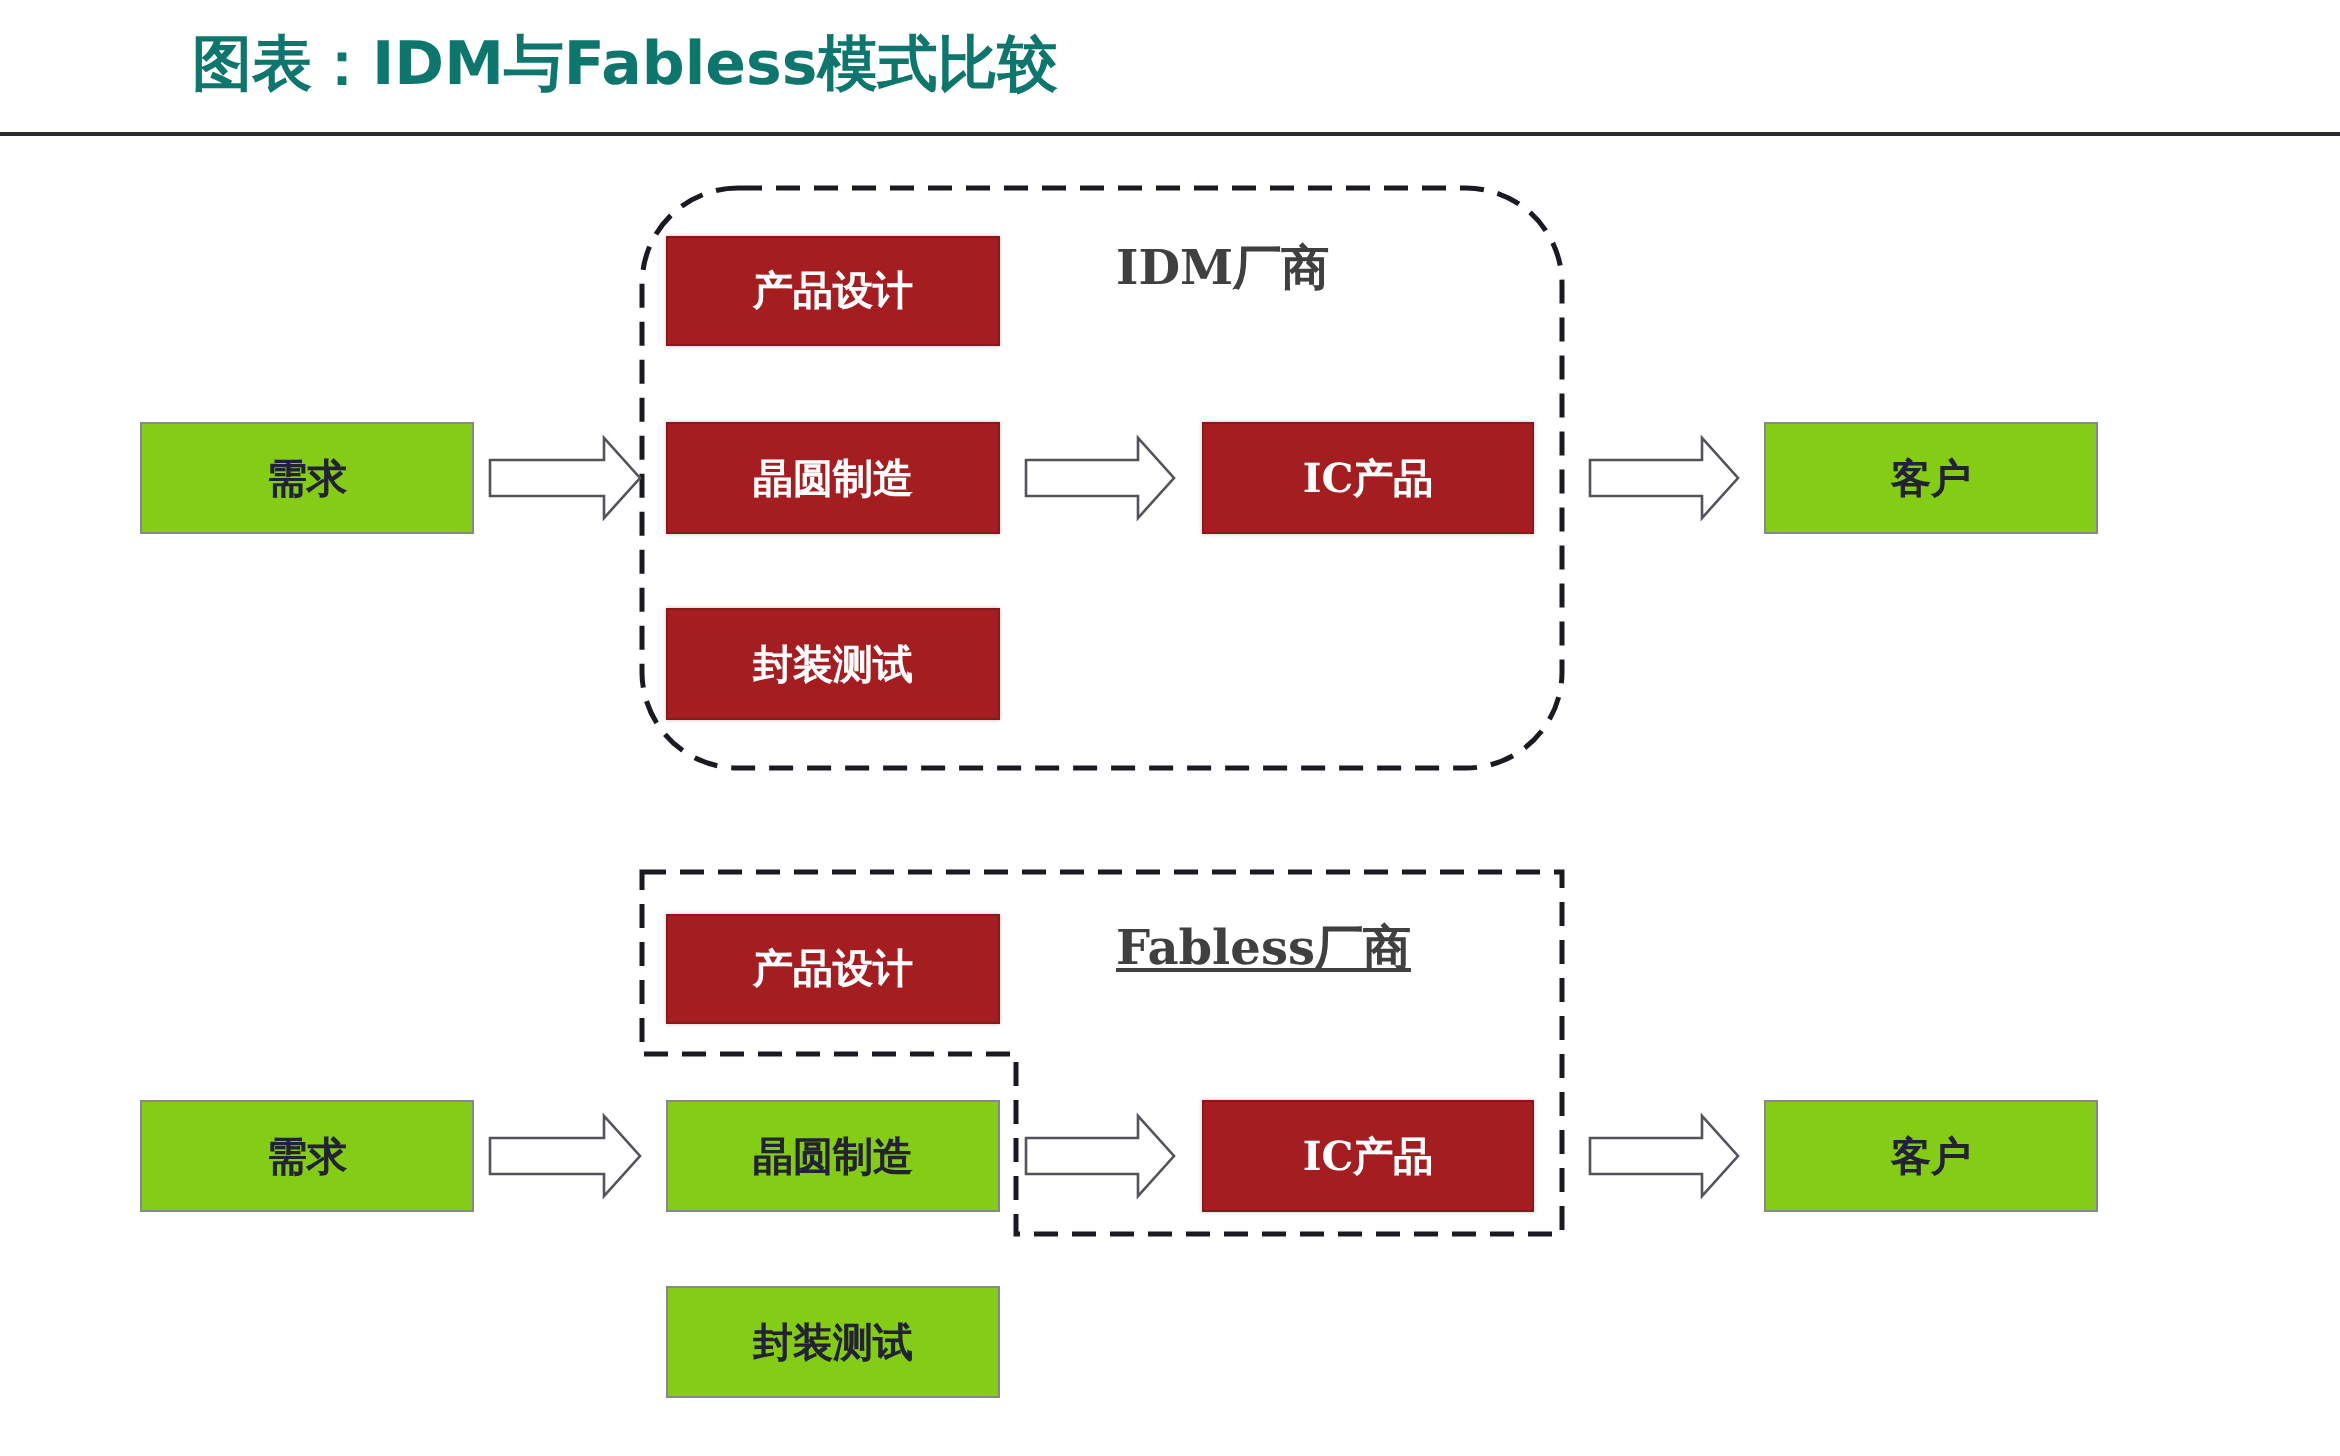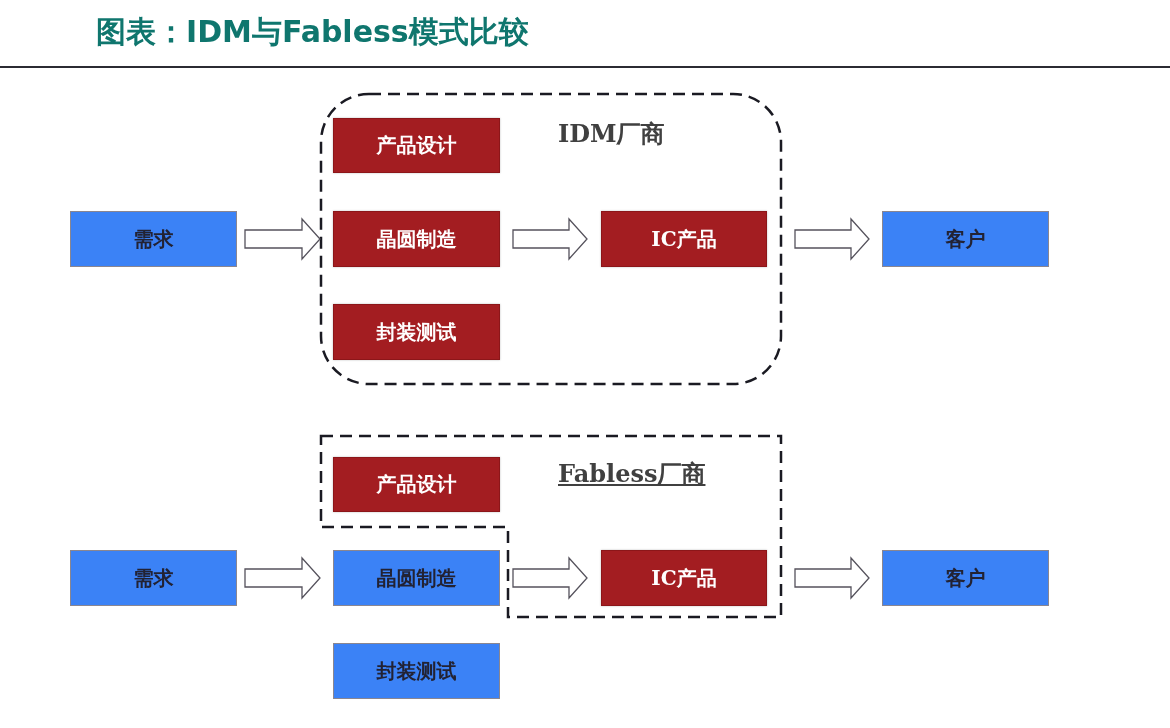--- a/index.html
+++ b/index.html
@@ -4,21 +4,21 @@
 <style>
   html, body { margin: 0; padding: 0; background: #ffffff; }
   body { width: 1170px; height: 728px; position: relative; overflow: hidden;
          font-family: "DejaVu Serif", "Liberation Serif", serif; }
   .title { position: absolute; left: 52px; top: 12px; font-family: "DejaVu Sans", "Liberation Sans", sans-serif;
            font-weight: bold; font-size: 30px; color: #0f766e; letter-spacing: 0px; margin-left: 44px; }
   .rule { position: absolute; left: 0; top: 66px; width: 1170px; height: 2px; background: #2b2b33; }
   .box { position: absolute; box-sizing: border-box; display: flex; align-items: center; justify-content: center;
          font-size: 20px; font-weight: bold; font-family: "DejaVu Serif", "Liberation Serif", serif; }
   .box.red { background: #a31d21; color: #ffffff; border: 1px solid #8c1619; box-shadow: 0 0 2px rgba(0,0,0,.25); }
-  .box.white { background: #3b82f6; color: #222233; border: 1.5px solid #8a8690; }
+  .box.white { background: #84cc16; color: #222233; border: 1.5px solid #8a8690; }
   .group-label { position: absolute; font-weight: bold; font-size: 24px; color: #404040; font-family: "DejaVu Serif", "Liberation Serif", serif; }
   svg.overlay { position: absolute; left: 0; top: 0; }
 </style>
 </head>
 <body>
 
 <div class="title">图表：IDM与Fabless模式比较</div>
 <div class="rule"></div>
 
 <svg class="overlay" width="1170" height="728">

